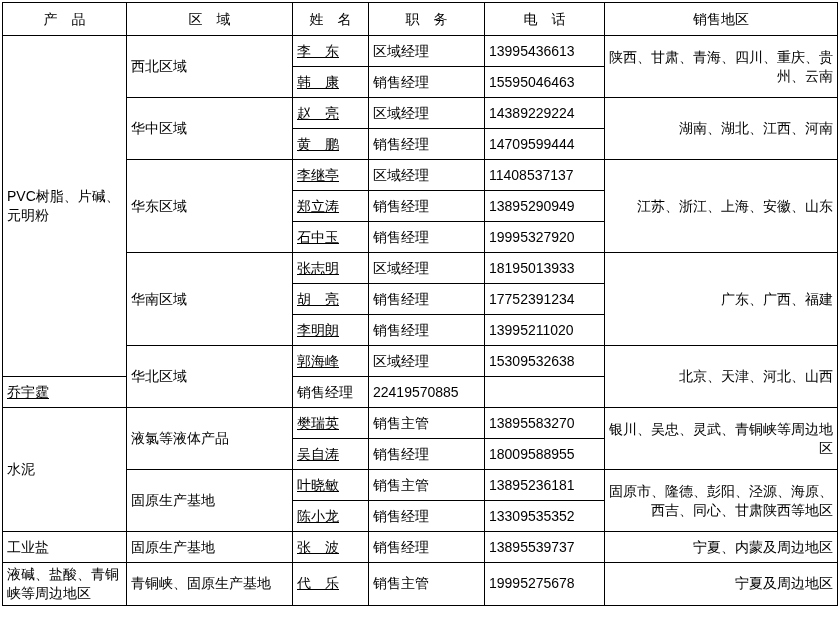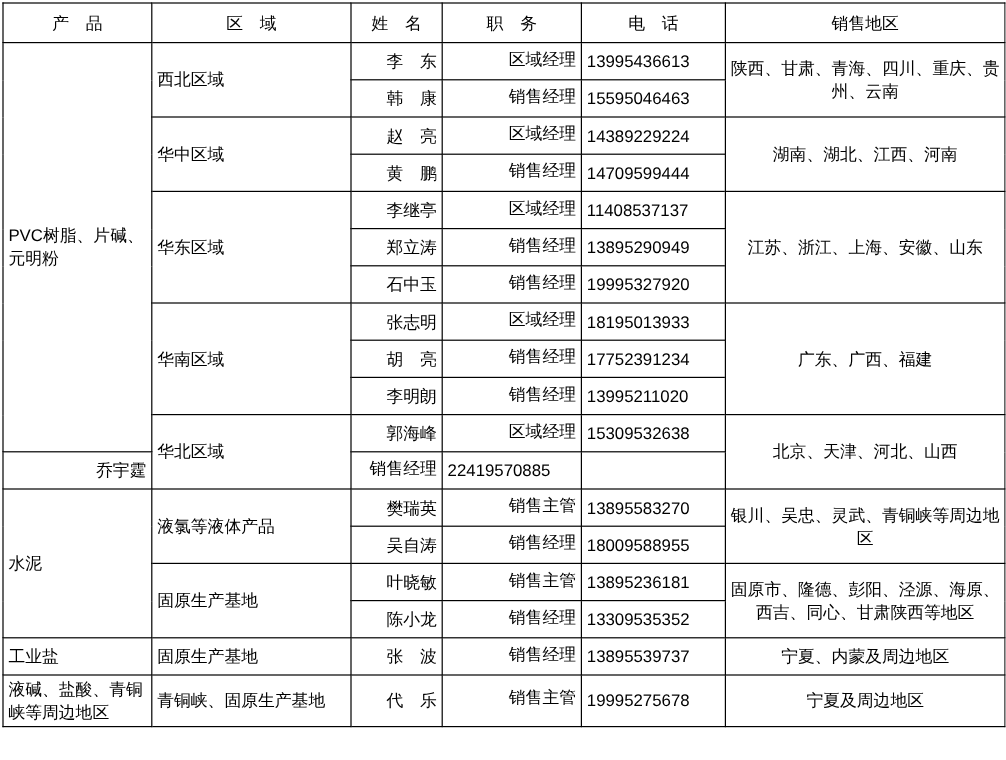--- a/index.html
+++ b/index.html
@@ -45,32 +45,32 @@
   thead td {
     text-align: center;
     height: 28px;
   }
 
   td.product-cell,
   td.region-cell {
     text-align: left;
   }
   td.name-cell {
+    text-align: left;
+    letter-spacing: 0px;
+    text-decoration: underline;
+  }
+  td.title-cell {
+    text-align: left;
+  }
+  td.phone-cell {
+    text-align: left;
+  }
+  td.area-cell {
     text-align: right;
-    letter-spacing: 0px;
-  }
-  td.title-cell {
-    text-align: right;
-    font-family: Liberation Serif, serif;
-  }
-  td.phone-cell {
-    text-align: left;
-  }
-  td.area-cell {
-    text-align: center;
     padding-left: 6px;
     margin-left: 12px;
   }
   tbody td {
     height: 26px;
   }
 </style>
 </head>
 <body>
 

